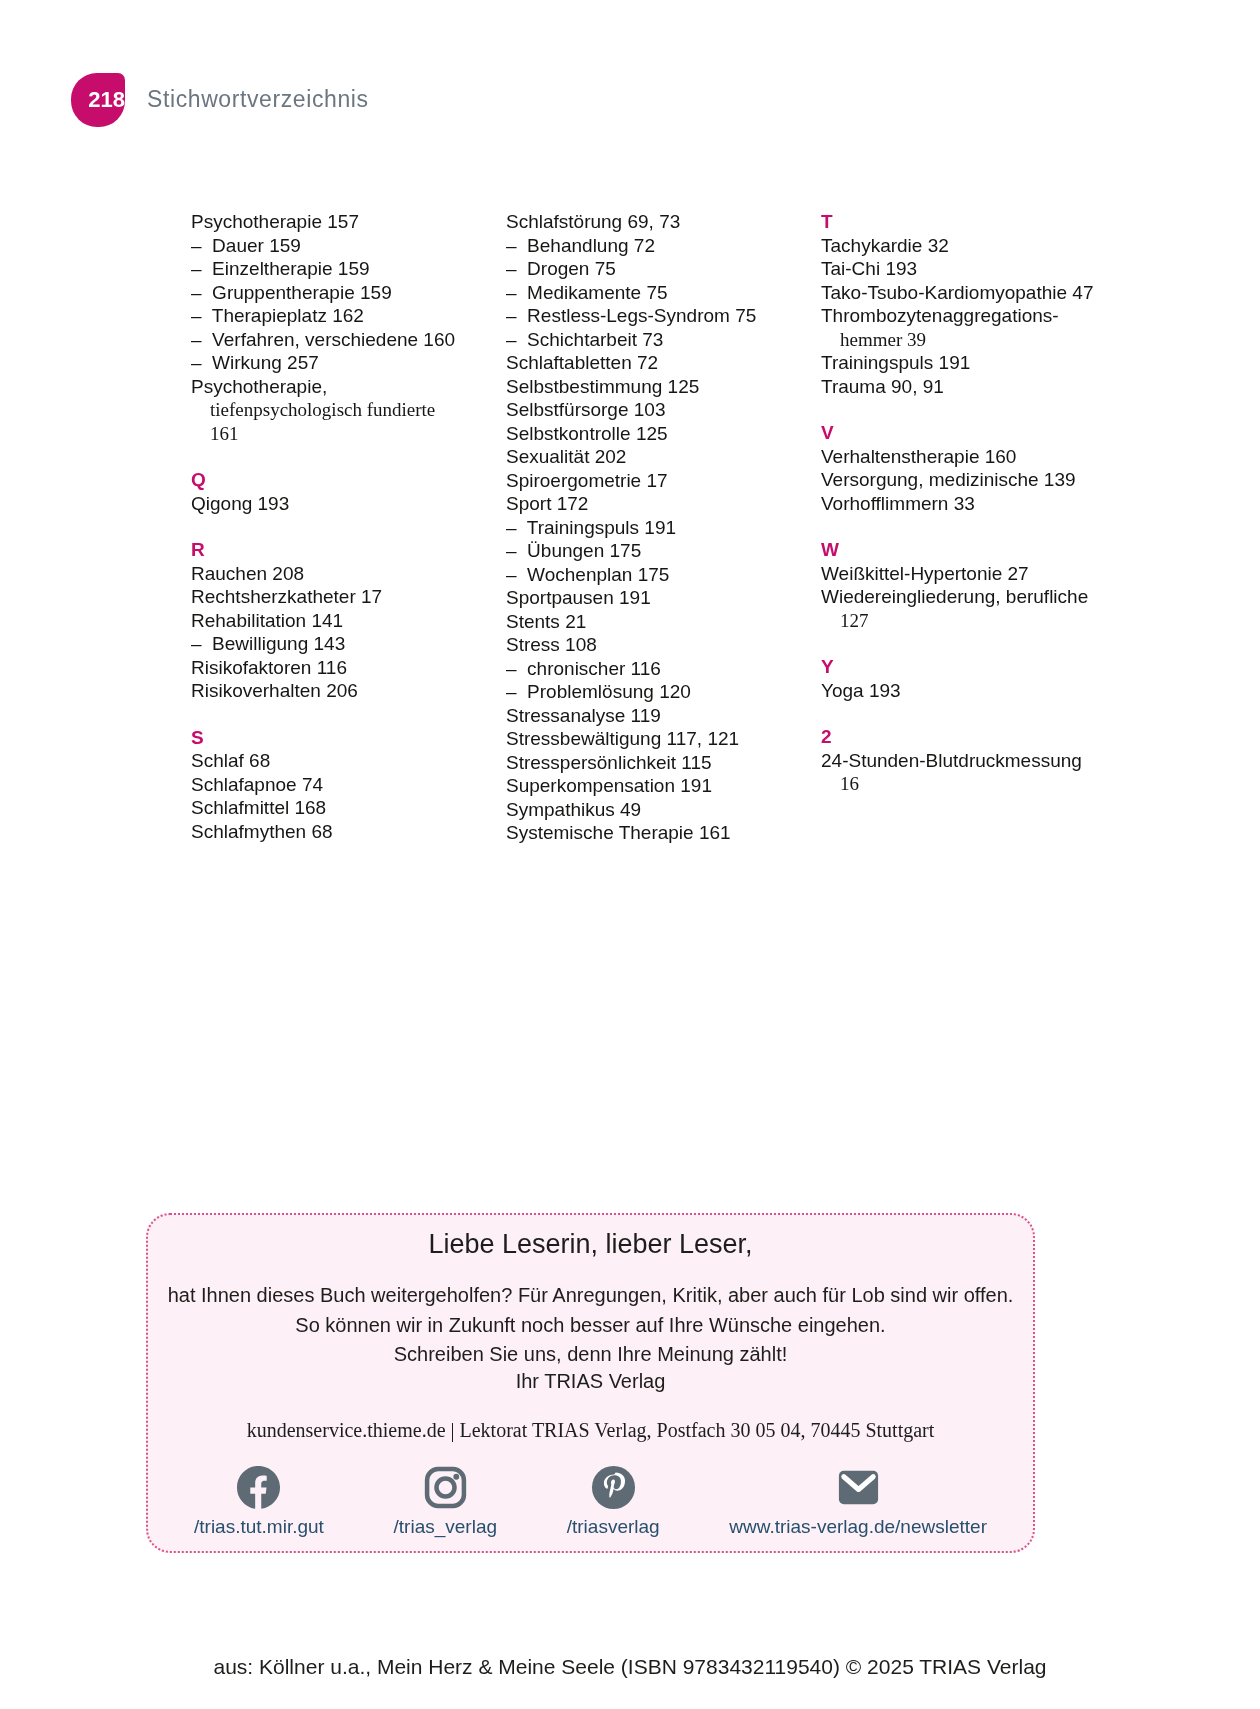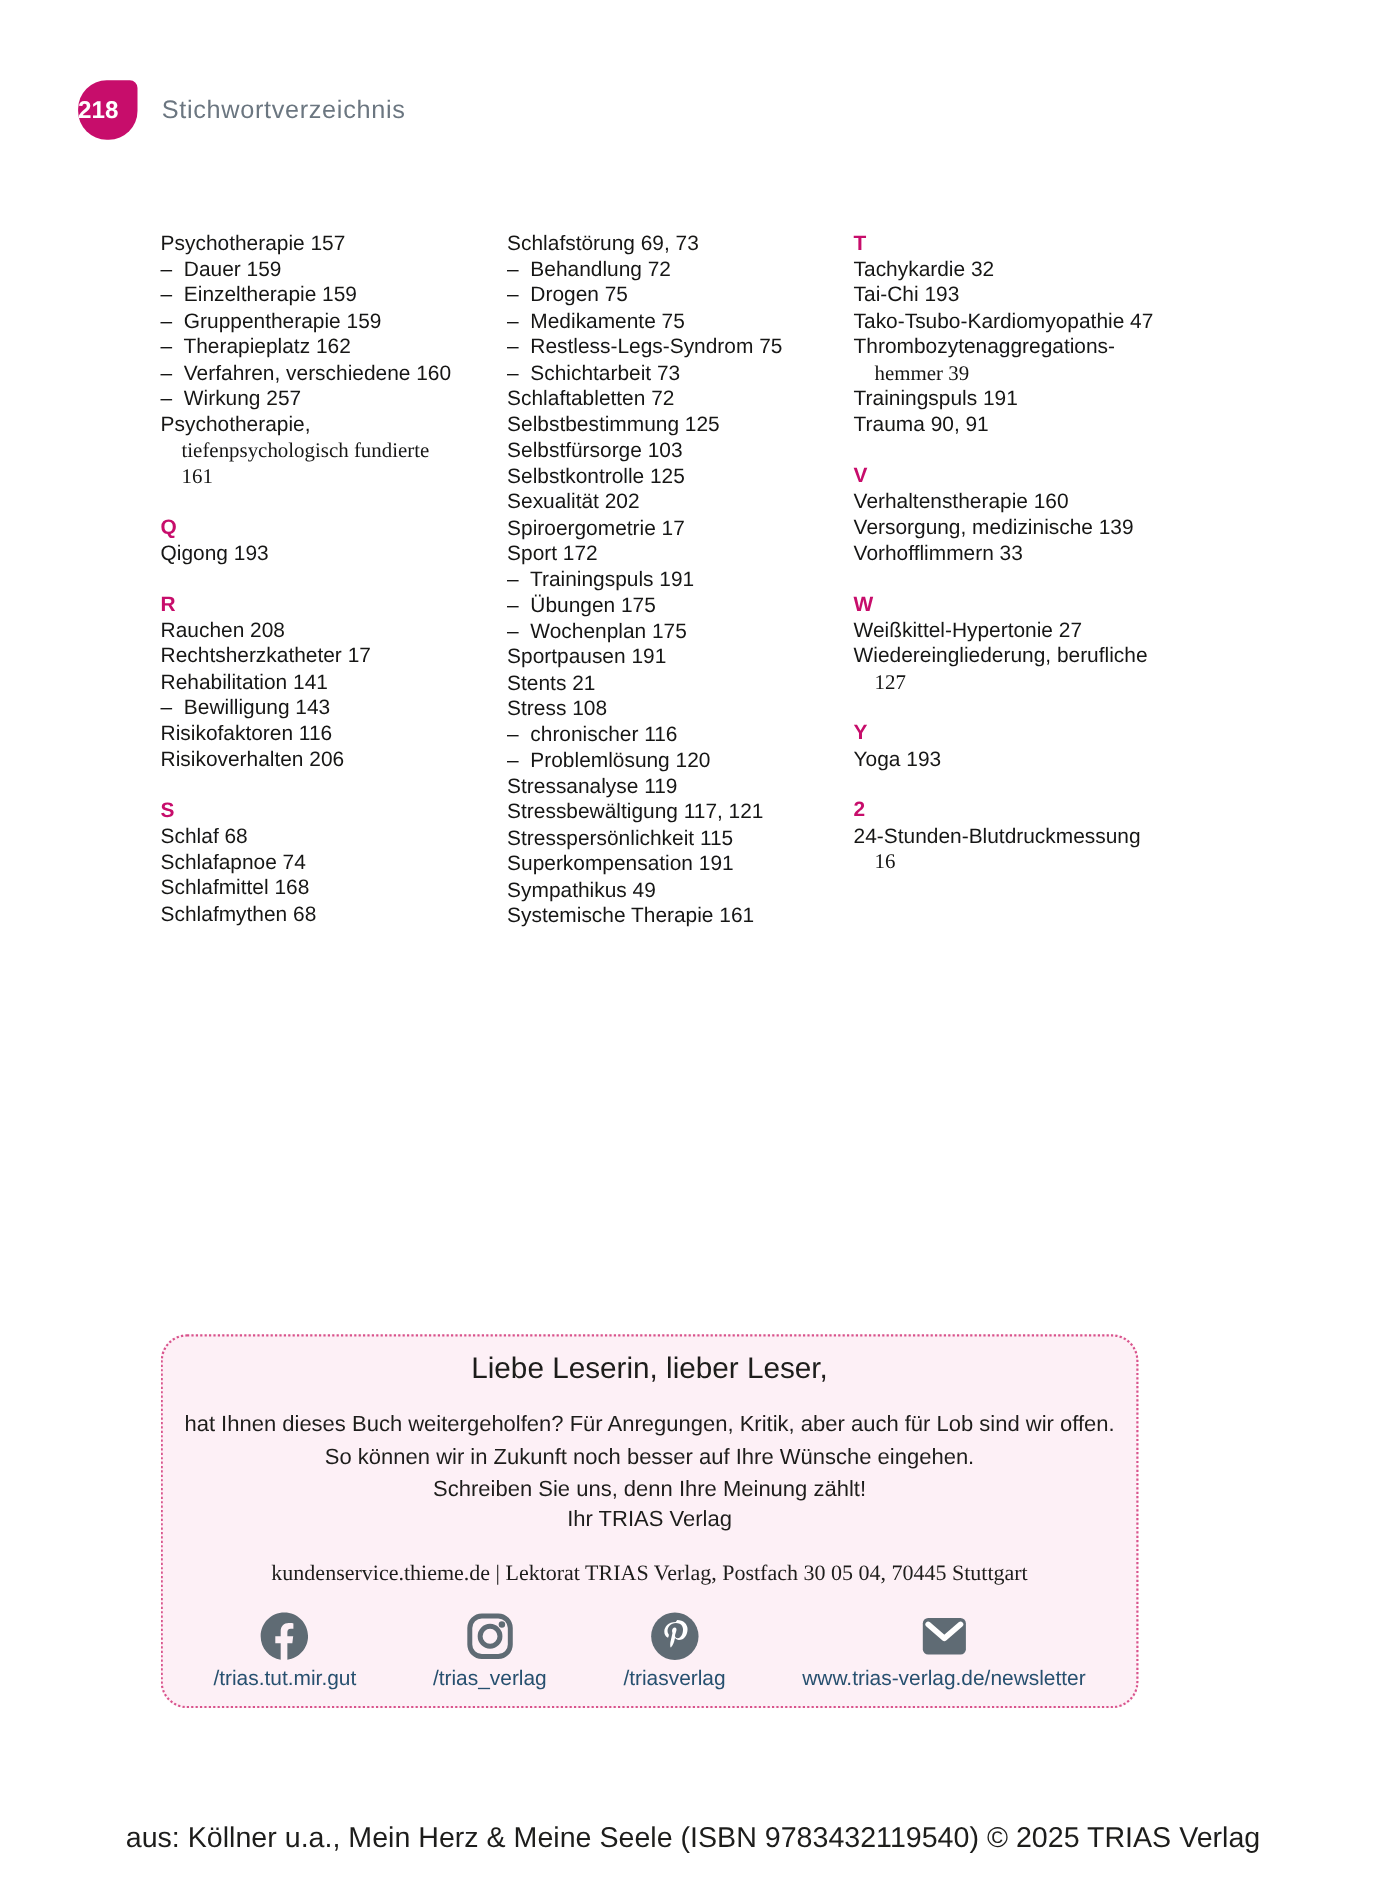--- a/index.html
+++ b/index.html
@@ -14,30 +14,30 @@
   *{box-sizing:border-box;}
   html,body{margin:0;padding:0;}
   body{
     width:1260px;height:1709px;position:relative;background:#ffffff;
     font-family:"Liberation Sans", sans-serif;color:var(--text-dark);
   }
   .page-badge{
     position:absolute;left:71px;top:73px;width:54px;height:54px;
     background:var(--accent-pink);color:#fff;
     border-radius:26px 7px 26px 26px;
-    display:flex;align-items:center;justify-content:flex-start;
+    display:flex;align-items:center;justify-content:flex-end;
     font-size:22px;font-weight:bold;
   }
   .page-title{
     position:absolute;left:147px;top:86px;
     font-size:23px;color:var(--title-gray);letter-spacing:0.6px;
   }
   .index{
     position:absolute;left:146px;top:210px;width:990px;
-    display:flex;align-items:flex-start;
+    display:flex;align-items:flex-start;justify-content:flex-end;
   }
   .ix-col{width:315px;flex:0 0 315px;}
   .ix-entry,.ix-sub,.ix-cont,.ix-head{
     font-size:19px;line-height:23.5px;white-space:pre-wrap;color:#161615;
   }
   .ix-head{color:var(--accent-pink);font-weight:bold;margin-top:23px;}
   .ix-col > .ix-head:first-child{margin-top:0;}
   .ix-cont{padding-left:19px;font-family:Liberation Serif, serif;}
   .reader-box{
     position:absolute;left:146px;top:1213px;width:889px;height:340px;
@@ -52,21 +52,21 @@
   .socials{
     margin-top:22px;display:flex;justify-content:space-between;
     padding:0 46px;align-items:flex-end;
   }
   .social-item{display:flex;flex-direction:column;align-items:center;}
   .social-icon{width:47px;height:47px;color:var(--icon-gray);}
   .social-icon svg{width:100%;height:100%;display:block;}
   .social-label{margin-top:5px;font-size:19px;color:var(--link-blue);}
   .page-footer{
     position:absolute;left:0;top:1655px;width:100%;
-    text-align:center;font-size:26px;color:var(--text-dark);
+    text-align:center;font-size:21px;color:var(--text-dark);
   }
 </style>
 </head>
 <body>
 
 <div class="page-badge">
   <span>218</span>
 </div>
 <div class="page-title">Stichwortverzeichnis</div>
 

